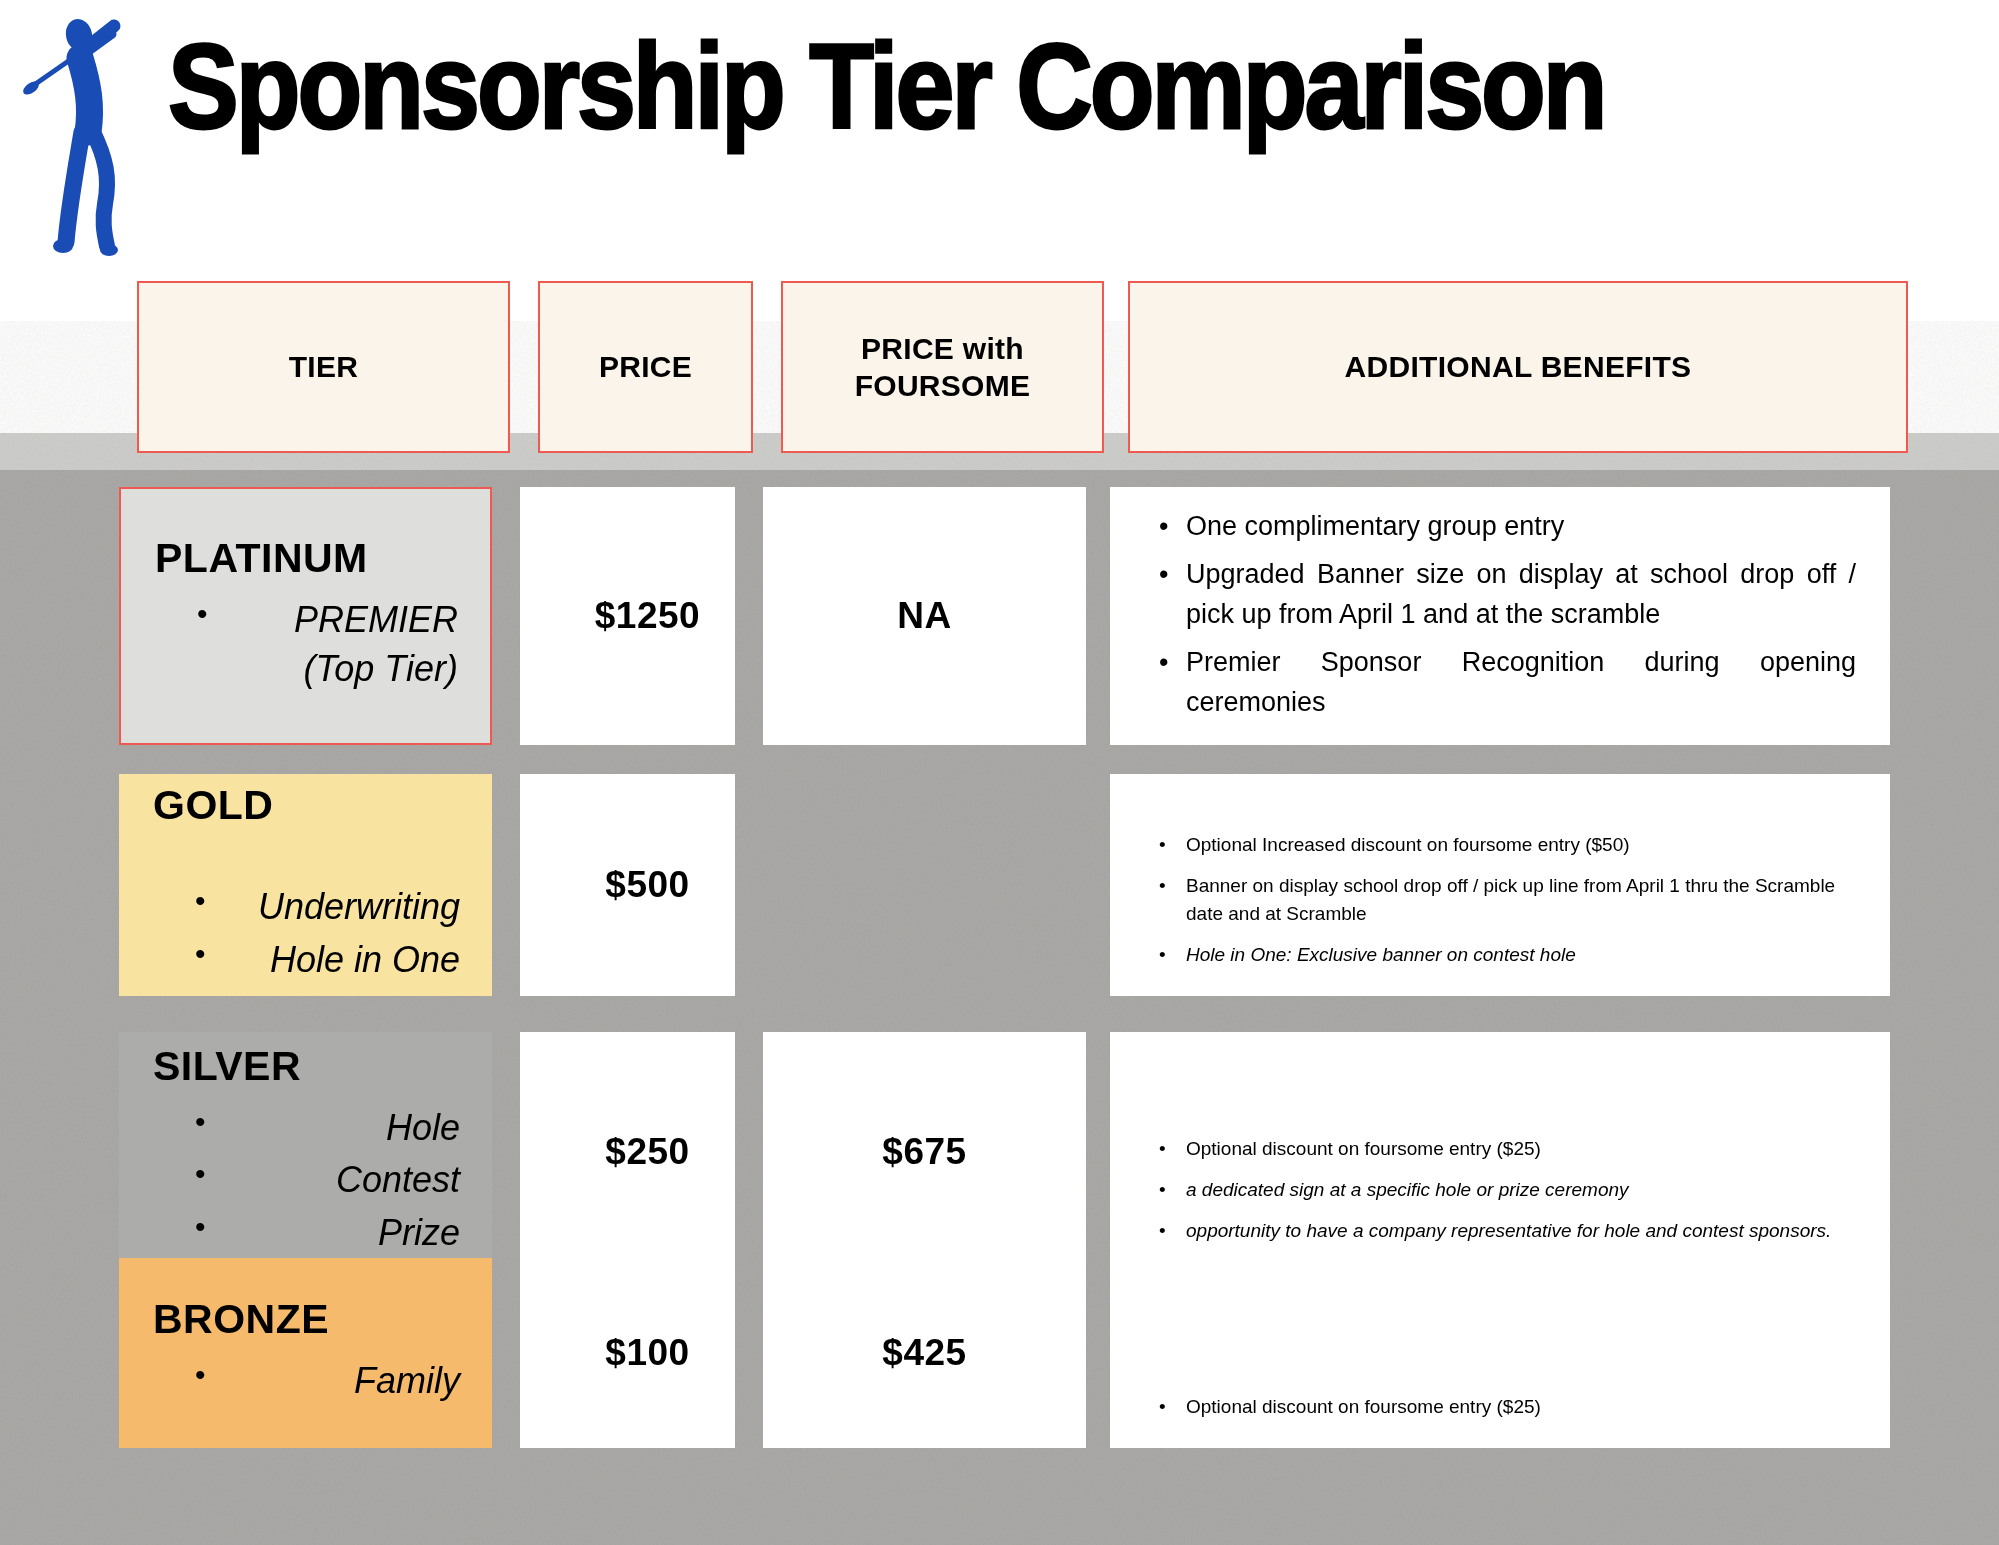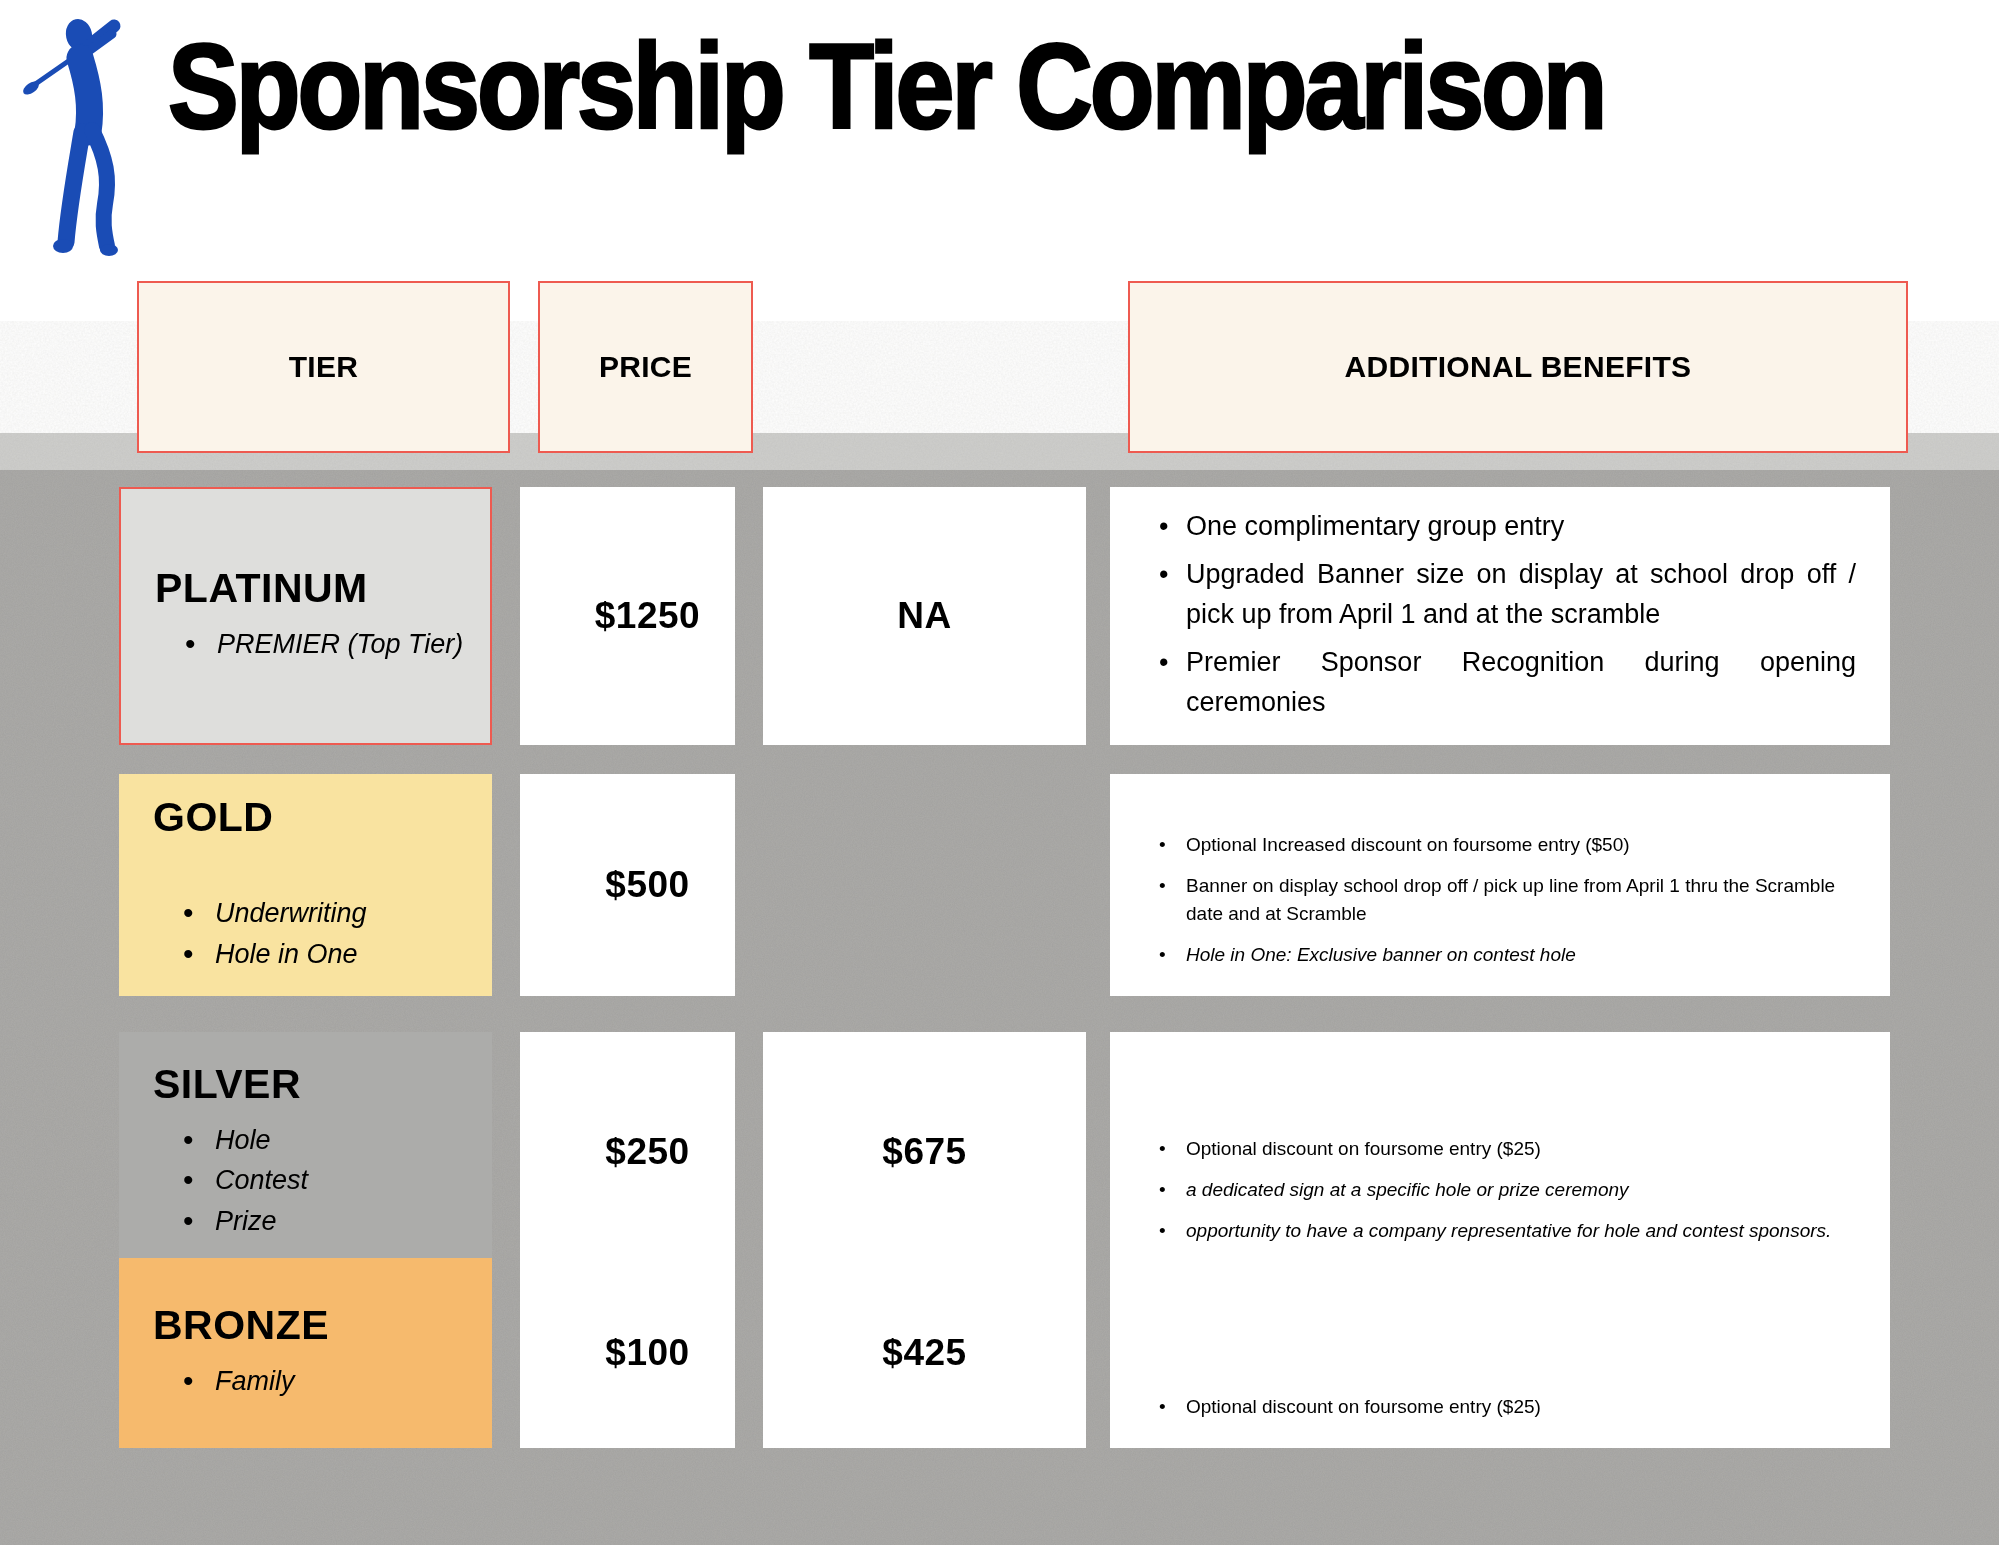--- a/index.html
+++ b/index.html
@@ -50,22 +50,23 @@
     display:flex;flex-direction:column;justify-content:center;
     padding:10px 20px 10px 34px;
   }
   .row-platinum .tier{background:var(--platinum);border:2px solid var(--red);}
   .row-gold .tier{background:var(--gold);gap:40px;}
   .row-silver .tier{background:var(--silver);}
   .row-bronze .tier{background:var(--bronze);}
   .tier-name{font-weight:bold;font-size:41px;letter-spacing:.5px;}
   ul.tier-notes{list-style:none;margin:10px 0 0 0;padding:0 0 0 62px;}
   ul.tier-notes li{
-    position:relative;font-style:italic;font-size:27px;line-height:1.35;
-    margin:4px 0;
+    position:relative;font-style:italic;font-size:36px;line-height:1.35;
+    margin:4px 12px;
+    text-align:right;
   }
   ul.tier-notes li::before{
     content:"\2022";position:absolute;left:-32px;top:-2px;font-style:normal;font-size:30px;
   }
   .benefits{
     display:flex;flex-direction:column;justify-content:flex-end;
     padding:14px 34px 14px 46px;
   }
   ul.blist{list-style:none;margin:0;padding:0 0 0 30px;}
   ul.blist li{
@@ -110,20 +111,21 @@
   </g>
 </svg>
 
 <div class="title">Sponsorship Tier Comparison</div>
 
 <div class="table">
 
   <div class="row row-header">
     <div class="cell c1 hcell">TIER</div>
     <div class="cell c2 hcell">PRICE</div>
+    <div class="cell c3 hcell">PRICE with FOURSOME</div>
     <div class="cell c4 hcell">ADDITIONAL BENEFITS</div>
   </div>
 
   <div class="row row-platinum">
     <div class="cell c1 tier">
       <div class="tier-name">PLATINUM</div>
       <ul class="tier-notes">
           <li>PREMIER (Top Tier)</li>
         </ul>
     </div>

